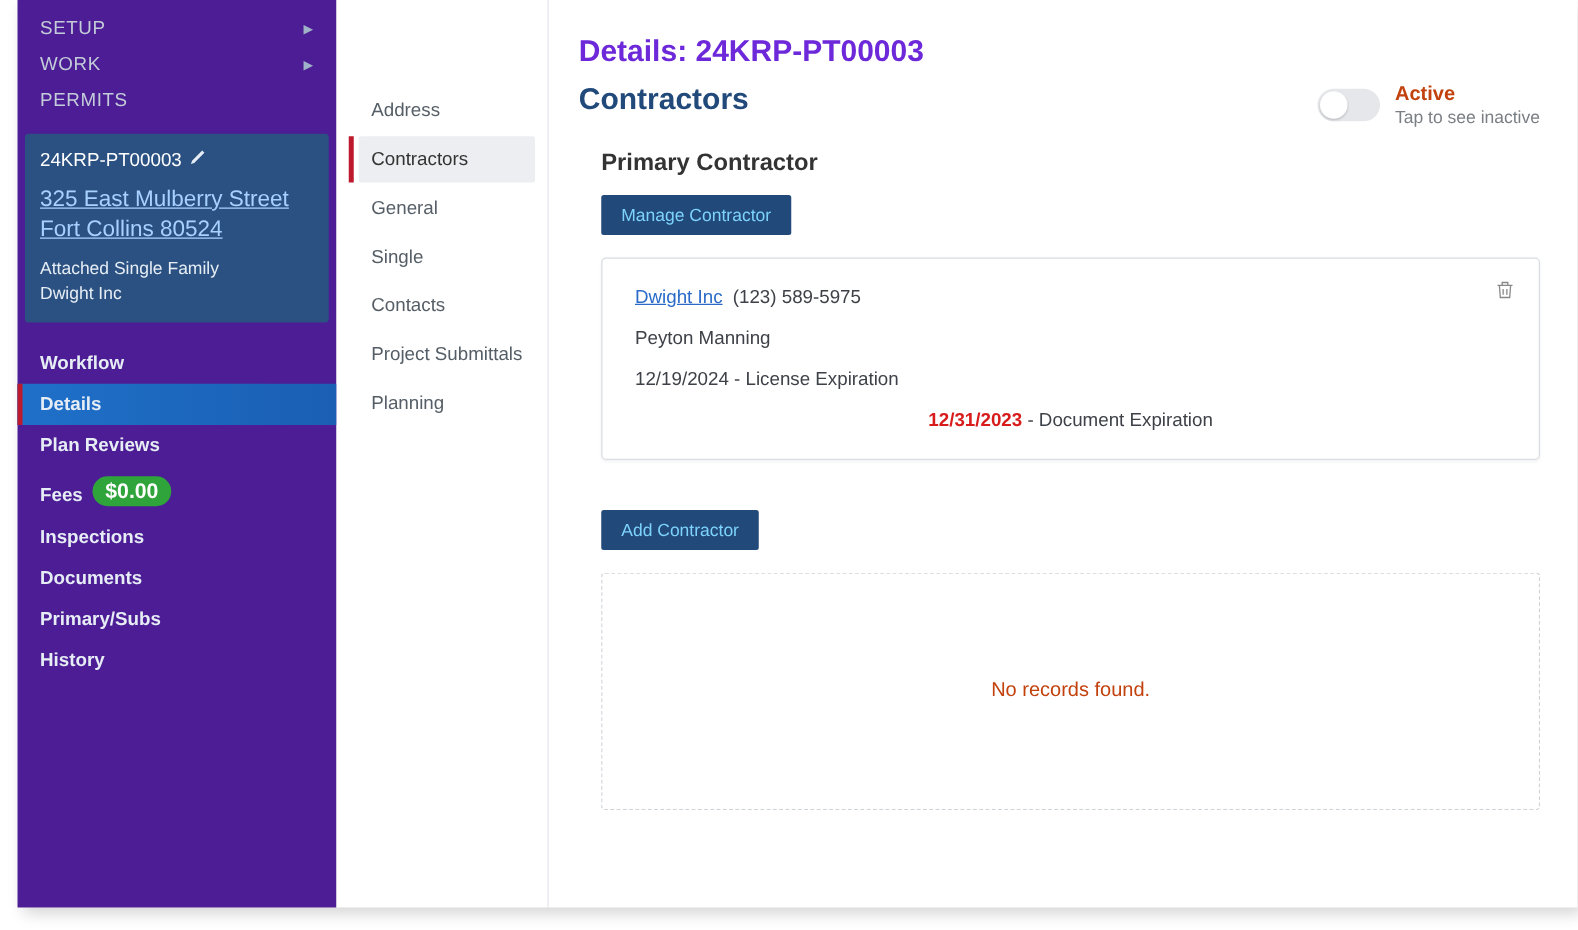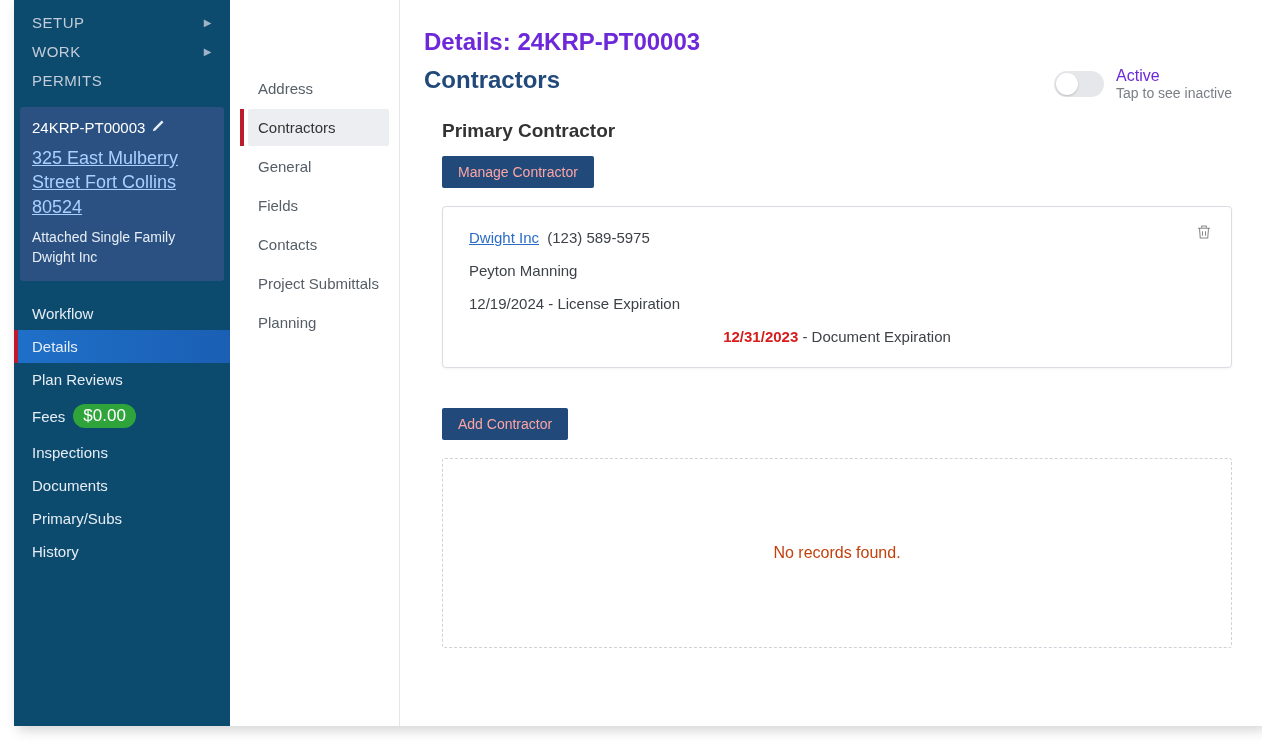--- a/index.html
+++ b/index.html
@@ -15,22 +15,22 @@
   width: 1248px;
   height: 726px;
   margin: 0 0 0 14px;
   box-shadow: 4px 4px 12px rgba(0,0,0,0.18);
   background: #fff;
   position: relative;
 }
 
 
 .sidebar {
-  width: 216px;
-  background: #0c4a6e;
+  width: 255px;
+  background: #4c1d95;
   color: #d7e0ea;
   display: flex;
   flex-direction: column;
   font-size: 15px;
 }
 .sidebar .top-nav { padding: 8px 0 6px 0; }
 .sidebar .top-nav-item {
   padding: 6px 18px;
   display: flex;
   justify-content: space-between;
@@ -75,23 +75,24 @@
   line-height: 1.35;
   margin-bottom: 8px;
 }
 .permit-meta { color:#e6edf5; font-size:14px; line-height:1.45; }
 
 .sec-nav { padding: 6px 0; }
 .sec-nav-item {
   padding: 8px 18px;
   color: #e6edf5;
   display: flex;
-  align-items: center;
+  align-items: flex-end;
   gap: 8px;
   position: relative;
+  font-weight: bold;
 }
 .sec-nav-item.active {
   background: linear-gradient(90deg,#1f70c9 0%, #1a5fb4 100%);
 }
 .sec-nav-item.active::before{
   content:"";
   position:absolute;left:0;top:0;bottom:0;width:4px;background:#bd1b2d;
 }
 .fee-badge {
   background:#2fa43a;color:#fff;border-radius:12px;padding:2px 10px;font-size:17px;
@@ -145,27 +146,27 @@
   color:#21497a;font-size:24px;font-weight:600;margin-bottom:20px;
 }
 .toggle-block{ display:flex; align-items:center; gap:12px; }
 .toggle {
   width:50px;height:26px;background:#e5e7eb;border-radius:16px;position:relative;
 }
 .toggle .knob{
   width:22px;height:22px;background:#fff;border-radius:50%;position:absolute;top:2px;left:2px;
   box-shadow:0 1px 2px rgba(0,0,0,0.2);
 }
-.toggle-labels .t1{font-weight:400;color:#6d28d9;line-height:1.2;}
+.toggle-labels .t1{font-weight:700;color:#c2410c;line-height:1.2;}
 .toggle-labels .t2{color:#7a7f85;font-size:14px;}
 
 .subsection{ padding-left:18px; }
 .sub-title{ font-size:19px;font-weight:700;color:#333;margin: 6px 0 14px 0;}
 .btn-primary{
-  background:#21497a;color:#fca5a5;border:none;padding:8px 16px;font-size:14px;border-radius:2px;
+  background:#21497a;color:#7dd3fc;border:none;padding:8px 16px;font-size:14px;border-radius:2px;
 }
 .contractor-card{
   margin-top:18px;border:1px solid #d9dde2;border-radius:4px;
   padding:22px 26px;box-shadow:0 1px 3px rgba(0,0,0,0.05);
   position:relative;background:#fff;
 }
 .contractor-card .row{margin-bottom:16px;color:#3e4248;font-size:15px;}
 .contractor-card .row:last-child{margin-bottom:0;text-align:center;}
 .contractor-card .link{color:#2a6bc8;text-decoration:underline;margin-right:4px;}
 .expired{color:#d81c1c;font-weight:700;}
@@ -247,21 +248,21 @@
           <span>History</span>
         </div>
     </div>
   </div>
 
   <div class="subnav">
     <div class="subnav-inner">
       <div class="subnav-item"><span>Address</span></div>
       <div class="subnav-item active"><span>Contractors</span></div>
       <div class="subnav-item"><span>General</span></div>
-      <div class="subnav-item"><span>Fields</span></div>
+      <div class="subnav-item"><span>Single</span></div>
       <div class="subnav-item"><span>Contacts</span></div>
       <div class="subnav-item"><span>Project Submittals</span></div>
       <div class="subnav-item"><span>Planning</span></div>
     </div>
   </div>
 
   <div class="main">
     <div class="page-title">
       <span>Details: </span><span>24KRP-PT00003</span>
     </div>

